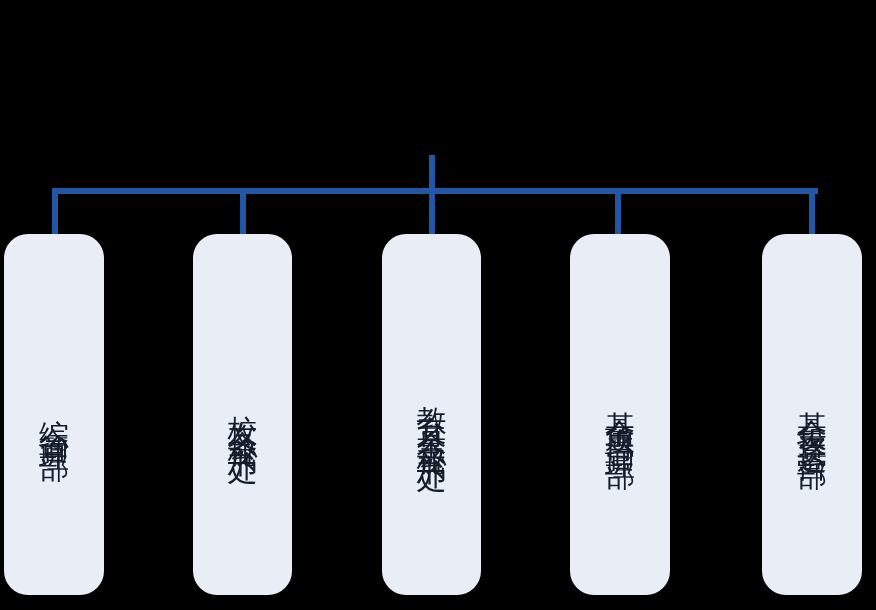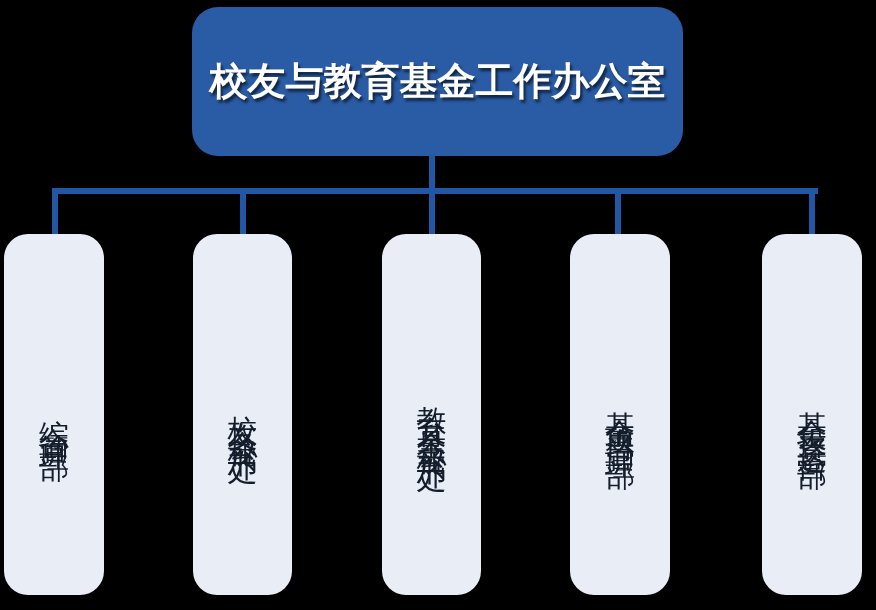--- a/index.html
+++ b/index.html
@@ -85,23 +85,20 @@
     letter-spacing: 8px;
     line-height: 1;
     white-space: nowrap;
   }
 </style>
 </head>
 <body>
 
 <div class="canvas">
 
-  <div class="root-box">
-    <span class="root-label">校友与教育基金工作办公室</span>
-  </div>
 
   <div class="connector conn-stub"></div>
   <div class="connector conn-horizontal"></div>
   <div class="connector conn-drop conn-drop-1"></div>
   <div class="connector conn-drop conn-drop-2"></div>
   <div class="connector conn-drop conn-drop-3"></div>
   <div class="connector conn-drop conn-drop-4"></div>
   <div class="connector conn-drop conn-drop-5"></div>
 
   <div class="dept-box dept-box-1">

